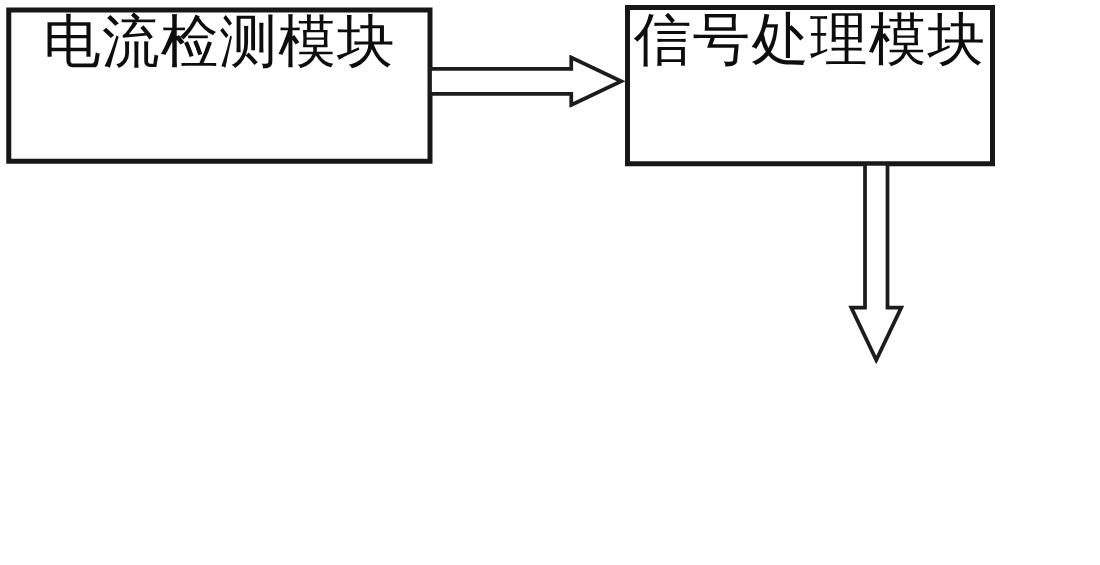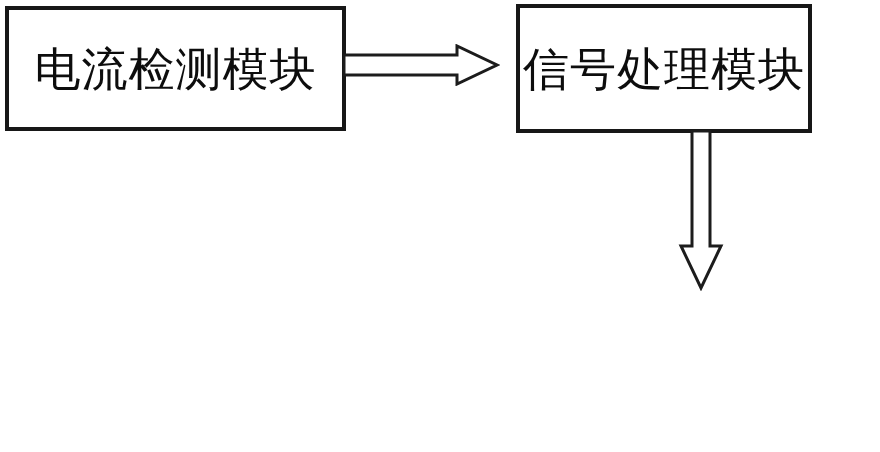--- a/index.html
+++ b/index.html
@@ -14,32 +14,32 @@
     background: #ffffff;
     font-family: "Liberation Sans", "DejaVu Sans", sans-serif;
     overflow: hidden;
   }
   .node {
     position: absolute;
     box-sizing: border-box;
     border: 4px solid #171717;
     background: #ffffff;
     display: flex;
-    align-items: center;
+    align-items: flex-start;
     justify-content: center;
   }
   .node-label {
     color: #0d0d0d;
     font-size: 46px;
     line-height: 1;
     letter-spacing: 1px;
     white-space: nowrap;
   }
   .node-1 { left: 5px;   top: 6px;   width: 341px; height: 125px; }
-  .node-2 { left: 516px; top: 4px;   width: 296px; height: 129px; }
+  .node-2 { left: 500px; top: 4px;   width: 296px; height: 129px; }
   .node-3 { left: 530px; top: 294px; width: 340px; height: 134px; }
   .arrow { position: absolute; display: block; }
   .arrow-right { left: 343px; top: 44px;  width: 157px; height: 42px; }
   .arrow-down  { left: 678px; top: 130px; width: 46px;  height: 161px; }
   .arrow polygon {
     fill: #ffffff;
     stroke: #1c1c1c;
     stroke-width: 3;
     stroke-linejoin: miter;
   }

